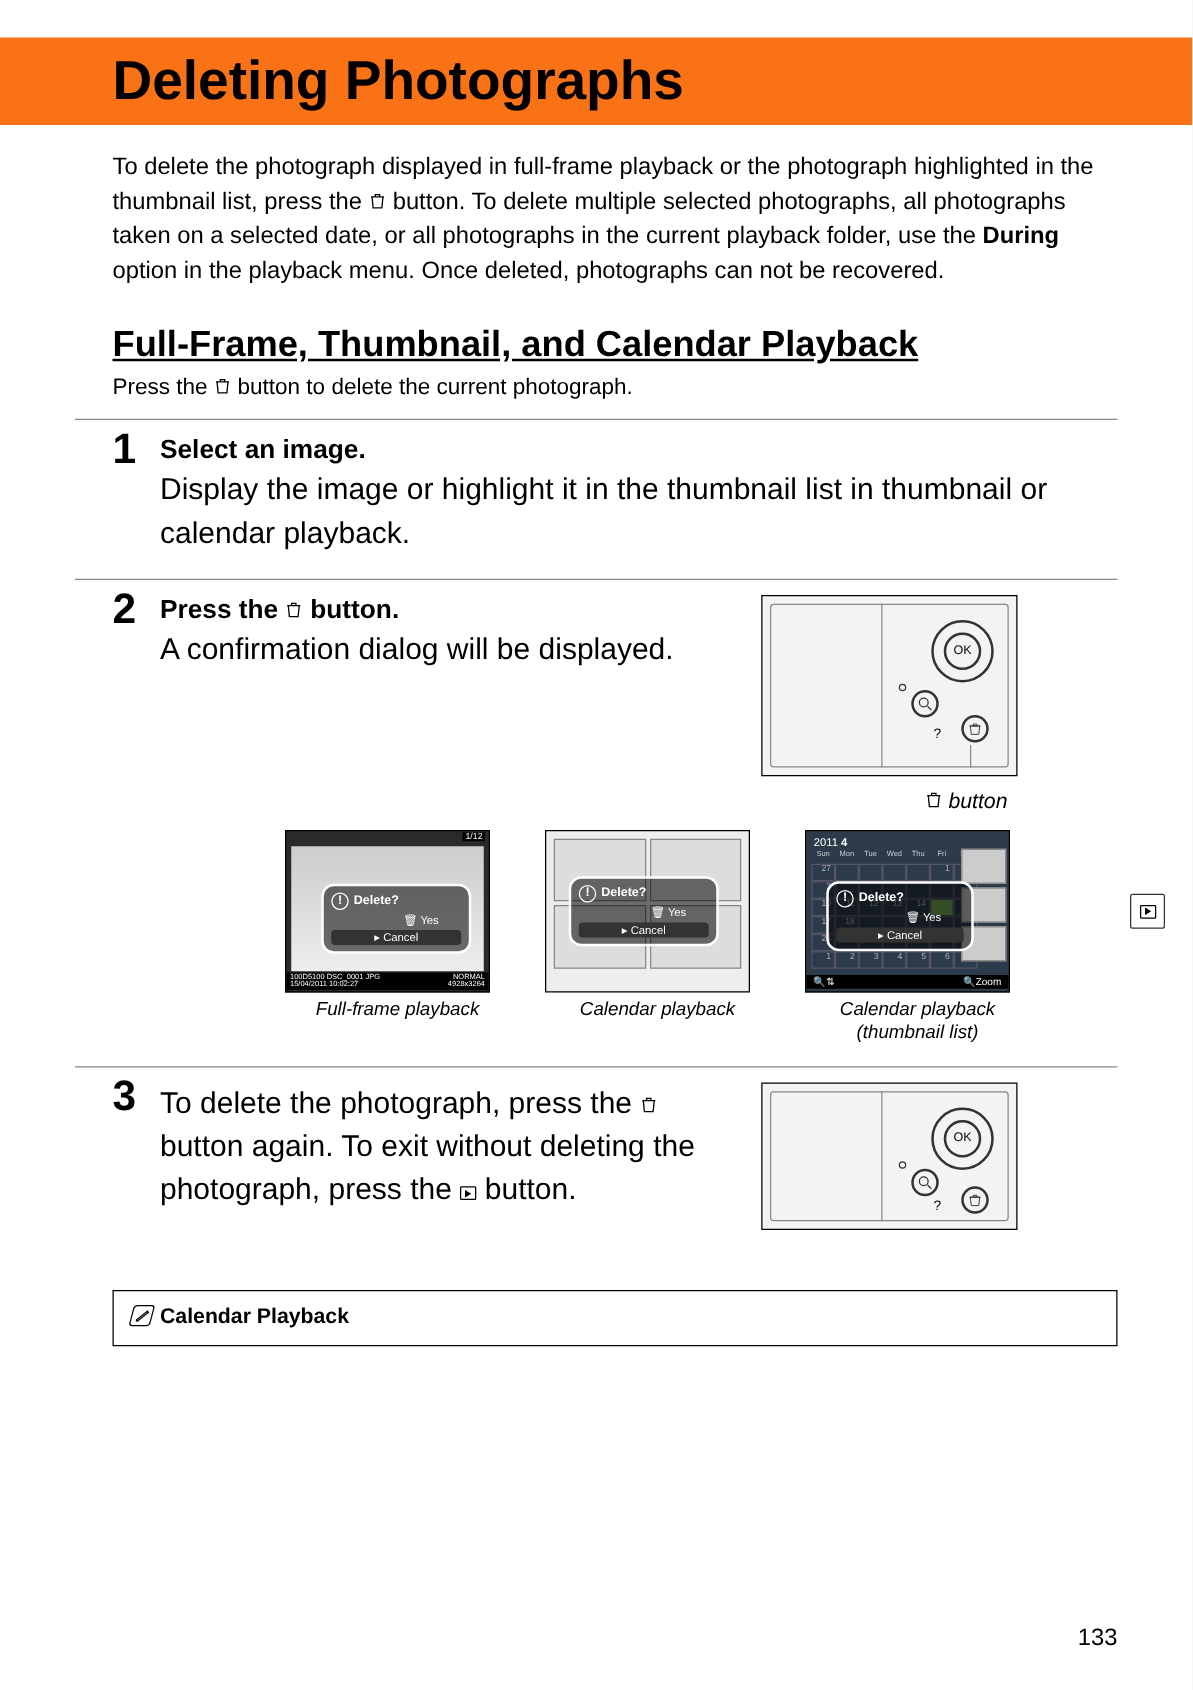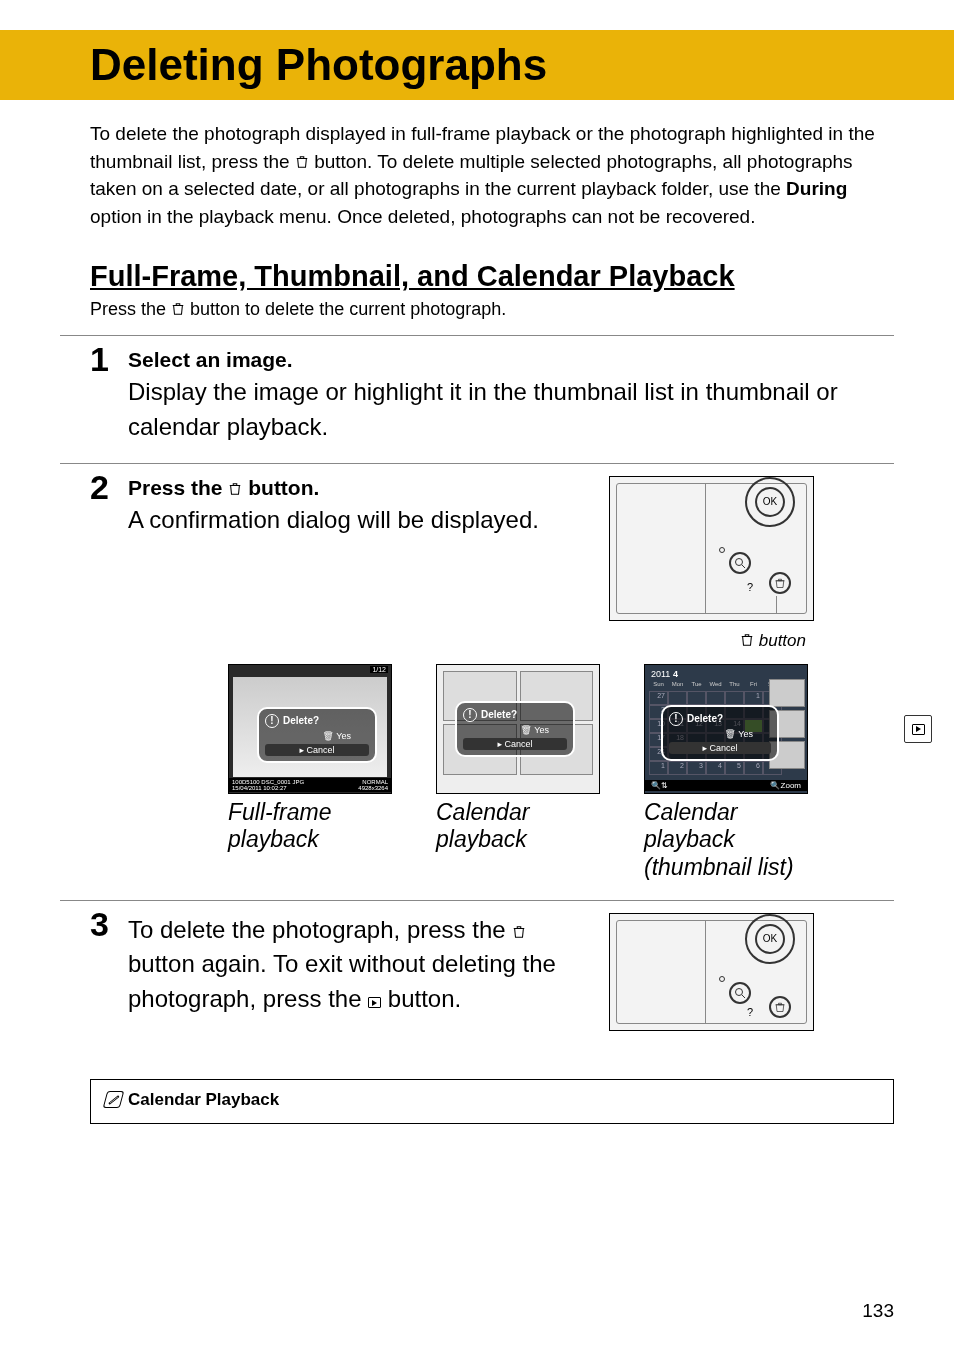--- a/index.html
+++ b/index.html
@@ -12,21 +12,21 @@
     }
     .page {
       background: #fff;
       margin: 0;
       width: 954px;
       height: 1352px;
       padding: 20px 60px 30px 60px;
       position: relative;
     }
     .main-title {
-      background: #eab308;
+      background: #f97316;
       margin: 10px -60px 20px -60px;
       padding: 10px 0 10px 90px;
       font-size: 44px;
       font-weight: bold;
     }
     .intro-para {
       font-size: 19px;
       line-height: 1.45;
       margin-bottom: 30px;
       padding-left: 30px;
@@ -102,23 +102,23 @@
     }
     .illus-img {
       width: 164px;
       height: 130px;
       background: #2a2a2a;
       border: 1px solid #000;
       position: relative;
       overflow: hidden;
     }
     .illus-caption {
-      text-align: left;
+      text-align: center;
       font-style: italic;
-      font-size: 23px;
+      font-size: 15px;
       margin-top: 5px;
       line-height: 1.2;
     }
     .camera-illus {
       width: 205px;
       height: 145px;
       border: 1px solid #000;
       background: #f3f3f3;
       position: absolute;
       right: 80px;
@@ -133,21 +133,21 @@
       position: absolute;
       left: 95px;
       top: 6px;
       bottom: 6px;
       width: 1px;
       background: #888;
     }
     .ok-circle {
       position: absolute;
       right: 18px;
-      top: 0;
+      top: 19px;
       width: 50px;
       height: 50px;
       border: 2px solid #333;
       border-radius: 50%;
     }
     .ok-circle-inner {
       position: absolute;
       inset: 8px;
       border: 2px solid #333;
       border-radius: 50%;

